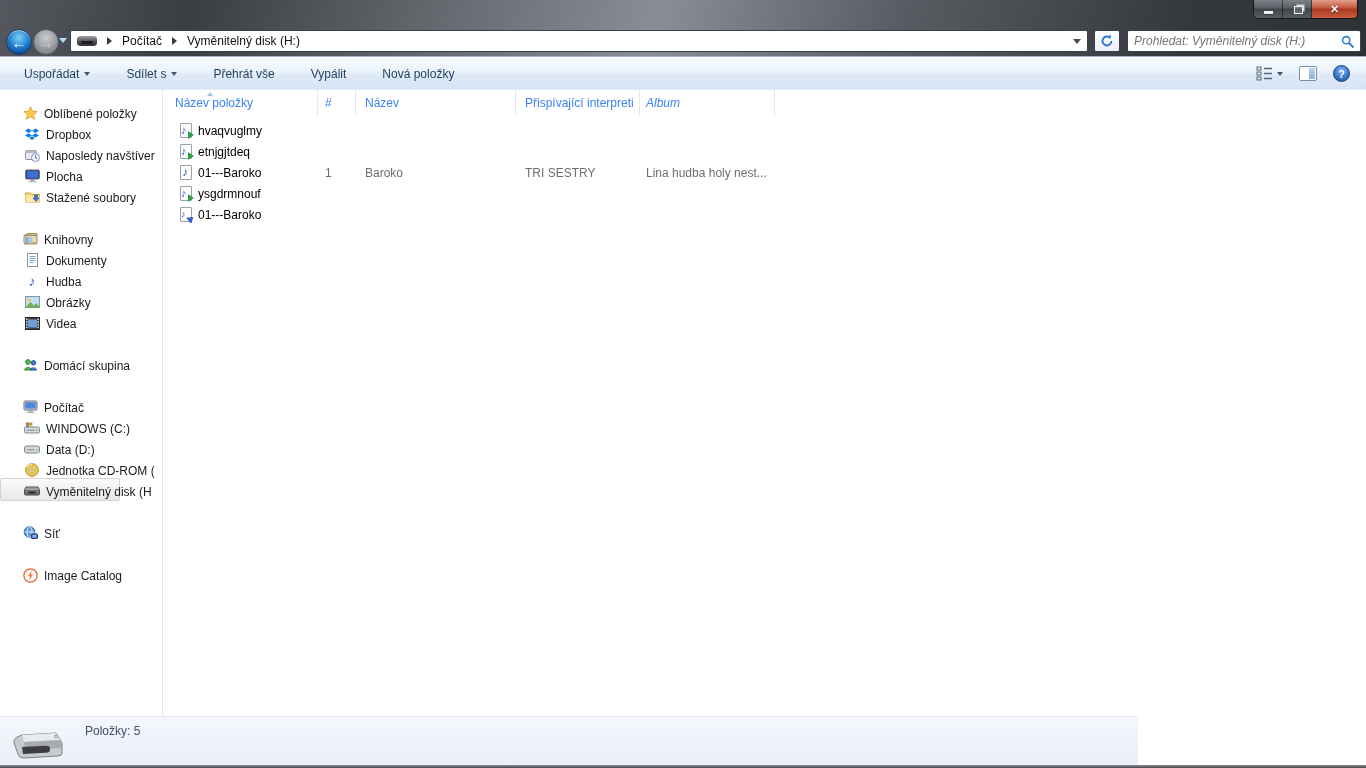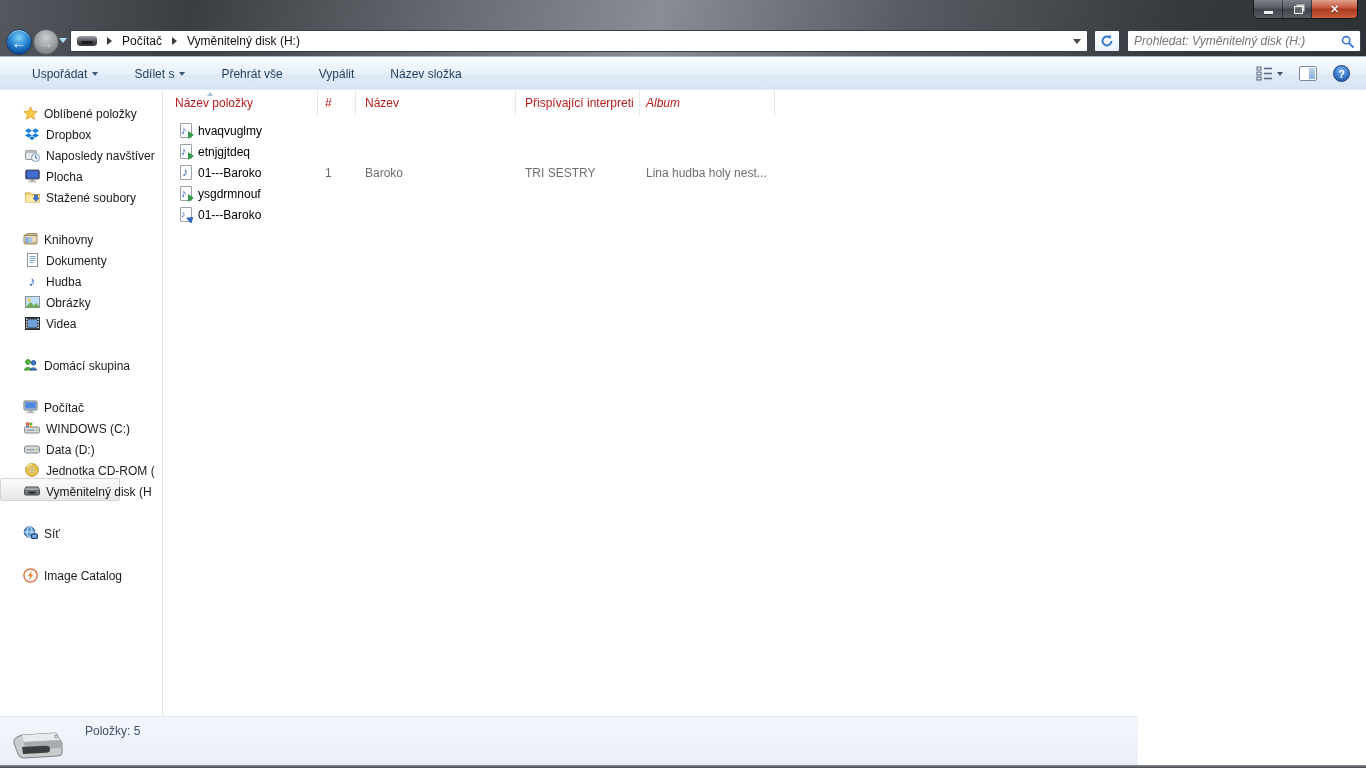--- a/index.html
+++ b/index.html
@@ -63,21 +63,21 @@
   
   .mini-drive { width:20px; height:10px; border-radius:4px/3px;
     background:linear-gradient(#9fa3a7,#4d5054 55%,#303234); position:relative; margin-right:2px; }
   .mini-drive::after { content:""; position:absolute; left:4px; bottom:2px; width:12px; height:3px;
     border-radius:2px; background:#1c1d1f; }
 
   
   .toolbar { position:absolute; left:0; top:58px; width:1366px; height:32px;
     background:linear-gradient(#f6fafe 0%,#eaf2fb 45%,#dfeaf7 55%,#d7e4f4 100%);
     border-bottom:1px solid #e3eaf2; display:flex; align-items:center; }
-  .tb-left { display:flex; align-items:center; gap:24px; padding-left:26px; }
+  .tb-left { display:flex; align-items:center; gap:24px; padding-left:18px; }
   .tb-item { color:#1e3c5c; display:flex; align-items:center; gap:5px; padding:4px 6px; border-radius:3px; cursor:default; white-space:nowrap; }
   .tb-sep-grow { flex:1; }
   .tb-right { display:flex; align-items:center; gap:16px; padding-right:16px; }
   .tri-down { width:0; height:0; border-left:3.5px solid transparent; border-right:3.5px solid transparent; border-top:4px solid #3e5872; }
 
   .views-icon { display:flex; align-items:center; gap:4px; }
   .preview-icon { width:18px; height:15px; border:1px solid #7d8a99; background:#fff; position:relative; border-radius:2px; }
   .preview-icon::after { content:""; position:absolute; right:1px; top:1px; bottom:1px; width:6px;
     background:linear-gradient(#bcd5f0,#86b1e0); }
   .help-icon { width:17px; height:17px; border-radius:50%;
@@ -93,21 +93,21 @@
   .lvl0 { padding-left:22px; }
   .lvl1 { padding-left:24px; }
   .side-spacer { height:21px; }
   .side-item.selected::before { content:""; position:absolute; left:0; top:0; width:118px; height:21px;
     background:linear-gradient(#fbfbfb,#e7e7e7); border:1px solid #d3d3d3; border-radius:2px; }
   .side-item > * { position:relative; }
 
   
   .filearea { position:absolute; left:163px; top:90px; width:1203px; height:626px; background:#fff; }
   .lgrid { display:grid; grid-template-columns:155px 38px 160px 124px 135px 1fr; }
-  .colhdr { height:26px; align-items:center; color:#b91c1c; }
+  .colhdr { height:26px; align-items:center; color:#3b82f6; }
   .colhdr .cell { height:26px; display:flex; align-items:center; border-right:1px solid #e4e9ef; padding-left:9px; position:relative; }
   .colhdr .cell:last-child { border-right:none; }
   .colhdr .c-name { padding-left:12px; }
   .sort-asc { position:absolute; left:44px; top:2px; width:0; height:0;
     border-left:3.5px solid transparent; border-right:3.5px solid transparent; border-bottom:4px solid #a9c0d8; }
   .rows { margin-top:4px; }
   .frow { height:21px; align-items:center; color:#6e6e6e; }
   .frow .cell { display:flex; align-items:center; padding-left:9px; overflow:hidden; white-space:nowrap; }
   .frow .c-name { padding-left:15px; color:#000; gap:4px; }
   .frow .c-num { padding-left:7px; }
@@ -193,21 +193,21 @@
       <span>Sdílet s</span>
       <div class="tri-down"></div>
     </div>
     <div class="tb-item">
       <span>Přehrát vše</span>
     </div>
     <div class="tb-item">
       <span>Vypálit</span>
     </div>
     <div class="tb-item">
-      <span>Název složka</span>
+      <span>Nová položky</span>
     </div>
   </div>
   <div class="tb-sep-grow"></div>
   <div class="tb-right">
     <div class="views-icon">
       <svg width="17" height="15" viewBox="0 0 17 15">
         <rect x="1" y="1" width="4" height="3" fill="none" stroke="#55677b"></rect>
         <rect x="1" y="6" width="4" height="3" fill="none" stroke="#55677b"></rect>
         <rect x="1" y="11" width="4" height="3" fill="none" stroke="#55677b"></rect>
         <line x1="8" y1="2.5" x2="16" y2="2.5" stroke="#55677b" stroke-width="1.5"></line>

